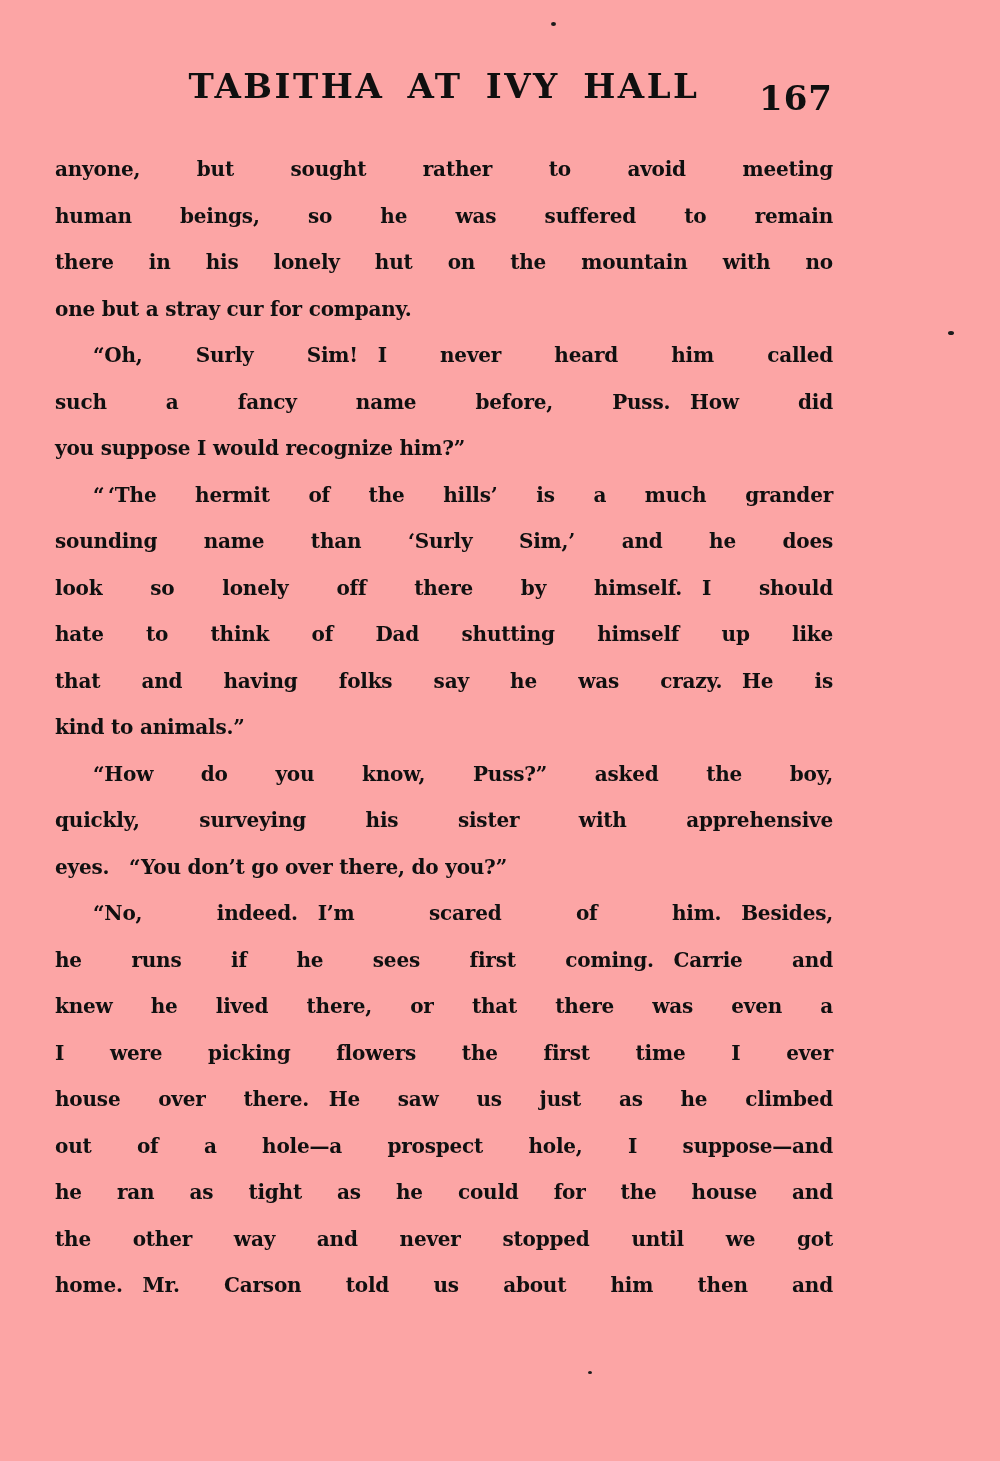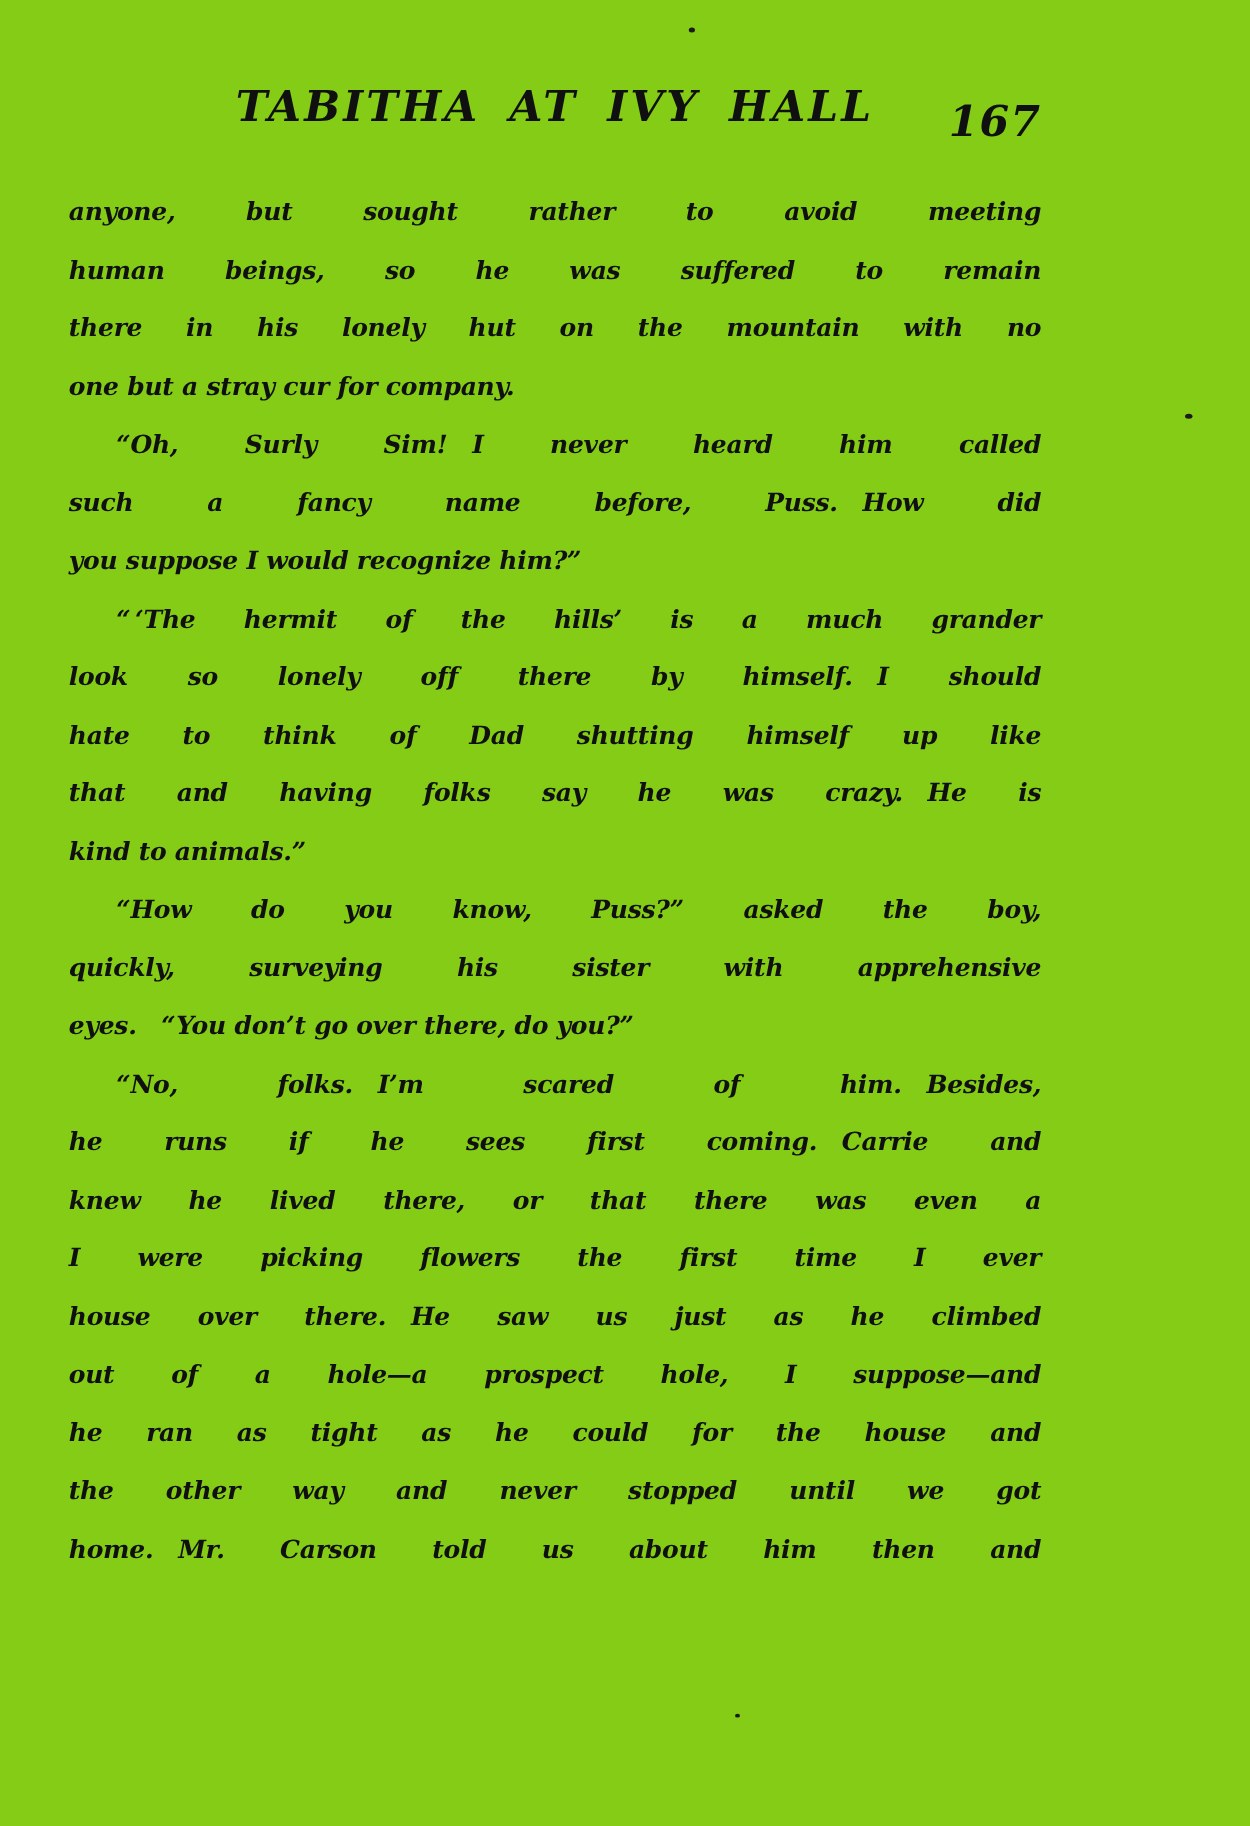--- a/index.html
+++ b/index.html
@@ -1,24 +1,23 @@
 <!DOCTYPE html>
 <html><head>
 <meta charset="utf-8">
 <style>
   html, body { margin: 0; padding: 0; background: #e8e8e4; }
   #page {
     position: relative;
     width: 1000px;
     height: 1461px;
-    background: #84cc16;
+    background: #fca5a5;
     color: #101010;
     overflow: hidden;
     font-family: "DejaVu Serif", "Liberation Serif", serif;
-    font-style: italic;
   }
   
   #running-header {
     position: absolute;
     left: 55px;
     top: 62px;
     width: 778px;
     height: 48px;
     font-weight: bold;
     font-size: 34px;
@@ -79,28 +78,29 @@
 
   <div id="body-text">
       <div class="line just">anyone, but sought rather to avoid meeting</div>
       <div class="line just">human beings, so he was suffered to remain</div>
       <div class="line just">there in his lonely hut on the mountain with no</div>
       <div class="line">one but a stray cur for company.</div>
       <div class="line just indent">“Oh, Surly Sim! I never heard him called</div>
       <div class="line just">such a fancy name before, Puss. How did</div>
       <div class="line">you suppose I would recognize him?”</div>
       <div class="line just indent">“ ‘The hermit of the hills’ is a much grander</div>
+      <div class="line just">sounding name than ‘Surly Sim,’ and he does</div>
       <div class="line just">look so lonely off there by himself. I should</div>
       <div class="line just">hate to think of Dad shutting himself up like</div>
       <div class="line just">that and having folks say he was crazy. He is</div>
       <div class="line">kind to animals.”</div>
       <div class="line just indent">“How do you know, Puss?” asked the boy,</div>
       <div class="line just">quickly, surveying his sister with apprehensive</div>
       <div class="line">eyes. “You don’t go over there, do you?”</div>
-      <div class="line just indent">“No, folks. I’m scared of him. Besides,</div>
+      <div class="line just indent">“No, indeed. I’m scared of him. Besides,</div>
       <div class="line just">he runs if he sees first coming. Carrie and</div>
       <div class="line just">knew he lived there, or that there was even a</div>
       <div class="line just">I were picking flowers the first time I ever</div>
       <div class="line just">house over there. He saw us just as he climbed</div>
       <div class="line just">out of a hole—a prospect hole, I suppose—and</div>
       <div class="line just">he ran as tight as he could for the house and</div>
       <div class="line just">the other way and never stopped until we got</div>
       <div class="line just">home. Mr. Carson told us about him then and</div>
     </div>
 

